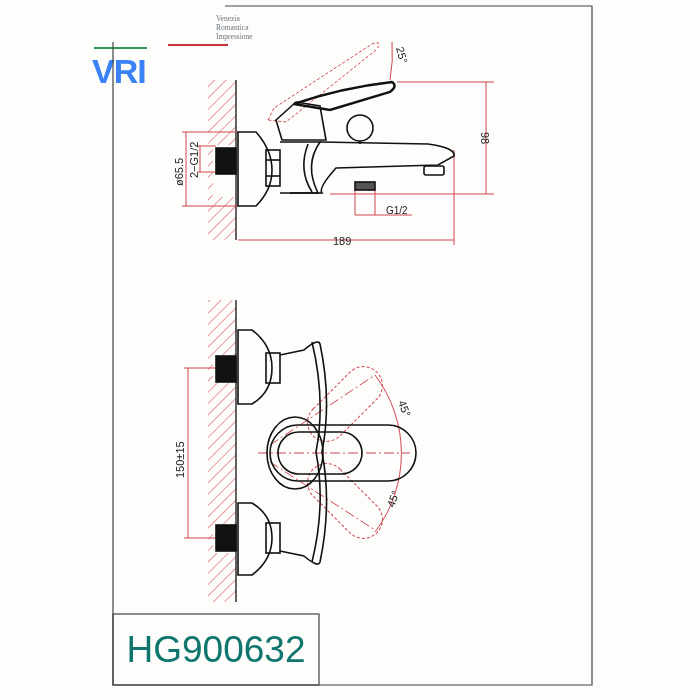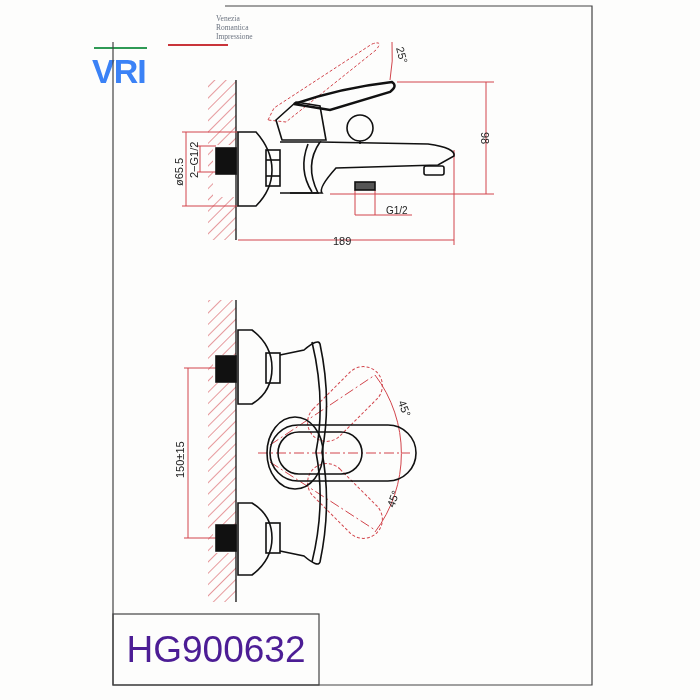--- a/index.html
+++ b/index.html
@@ -3,21 +3,21 @@
 <meta charset="utf-8">
 <style>
   html,body{margin:0;padding:0;background:#fdfdfc;}
   body{width:700px;height:700px;position:relative;overflow:hidden;font-family:"Liberation Sans",sans-serif;}
   .logo{position:absolute;left:92px;top:10px;width:140px;height:36px;}
   .logo-mark{position:absolute;left:0;top:0;font-family:"Liberation Sans",sans-serif;font-weight:bold;font-size:34px;letter-spacing:-1px;line-height:34px;color:#3b82f6;margin-top:44px;}
   .logo-text{position:absolute;left:80px;top:4px;font-family:"Liberation Serif",serif;font-size:7.5px;line-height:9px;color:#6c7480;margin-left:44px;}
   .logo-green{position:absolute;left:2px;top:37px;width:53px;height:2px;background:#2f9a55;}
   .logo-red{position:absolute;left:76px;top:34px;width:60px;height:2px;background:#c9343a;}
   svg{position:absolute;left:0;top:0;}
-  .model{position:absolute;left:113px;top:614px;width:206px;height:71px;display:flex;align-items:center;justify-content:center;font-size:37px;color:#4c1d95;}
+  .model{position:absolute;left:113px;top:614px;width:206px;height:71px;display:flex;align-items:center;justify-content:center;font-size:37px;color:#0f766e;}
 </style>
 </head>
 <body>
 
 <div class="logo">
   <div class="logo-mark">VRI</div>
   <div class="logo-text">
     <div>Venezia</div>
     <div>Romantica</div>
     <div>Impressione</div>

